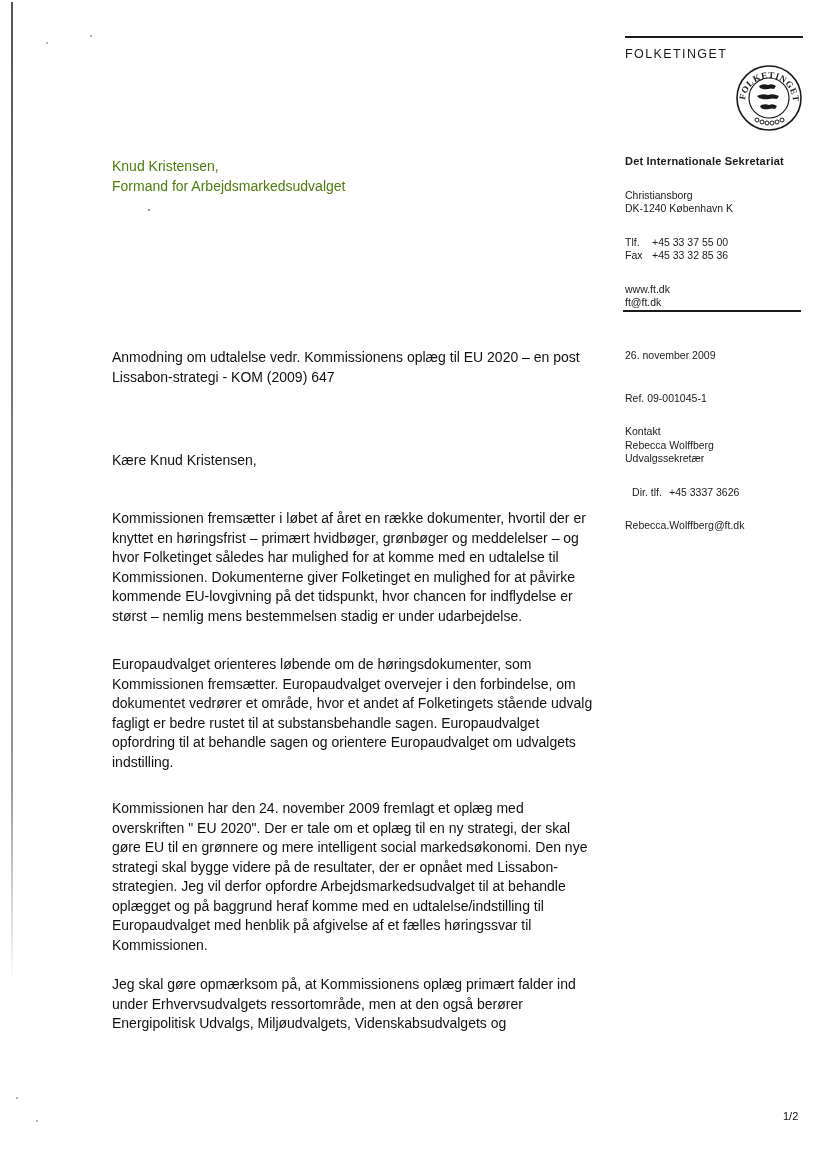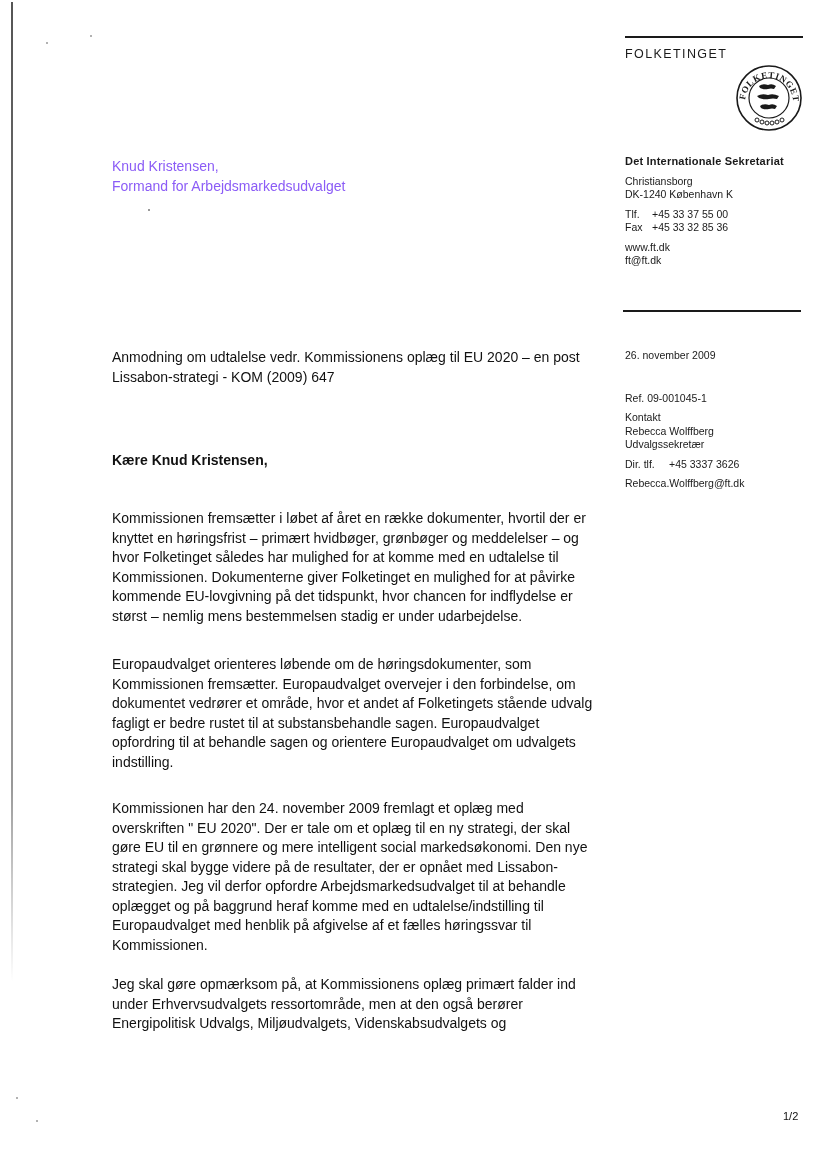--- a/index.html
+++ b/index.html
@@ -59,53 +59,52 @@
       font-size: 10.5px;
       line-height: 13.5px;
       color: #1a1a1a;
     }
     .sidebar .dept {
       font-weight: bold;
       font-size: 11px;
       letter-spacing: 0.2px;
       text-align: center;
     }
-    .sidebar .block { margin-top: 6px; }
+    .sidebar .block { margin-top: 20px; }
     .sidebar .row { display: flex; }
     .sidebar .lbl { display: inline-block; width: 27px; }
-    .sidebar .lbl-wide { display: inline-block; width: 44px; }
+    .sidebar .lbl-wide { display: inline-block; width: 44px; text-align: center; }
 
     .sb-address { top: 155px; }
     .sb-meta { top: 349px; }
 
     
     .recipient {
       position: absolute;
       left: 104px; top: 156px;
       font-size: 14px;
       line-height: 20px;
-      color: #8b5cf6;
+      color: #4d7c0f;
     }
 
     .subject {
       position: absolute;
       left: 104px; top: 347px;
       width: 510px;
       font-size: 14px;
       line-height: 20px;
       font-weight: normal;
       color: #111;
     }
 
     .salutation {
       position: absolute;
       left: 104px; top: 450px;
       font-size: 14px;
       line-height: 20px;
-      font-weight: bold;
     }
 
     .body-text {
       position: absolute;
       left: 104px;
       width: 500px;
       font-size: 14px;
       line-height: 19.5px;
       color: #111;
     }

